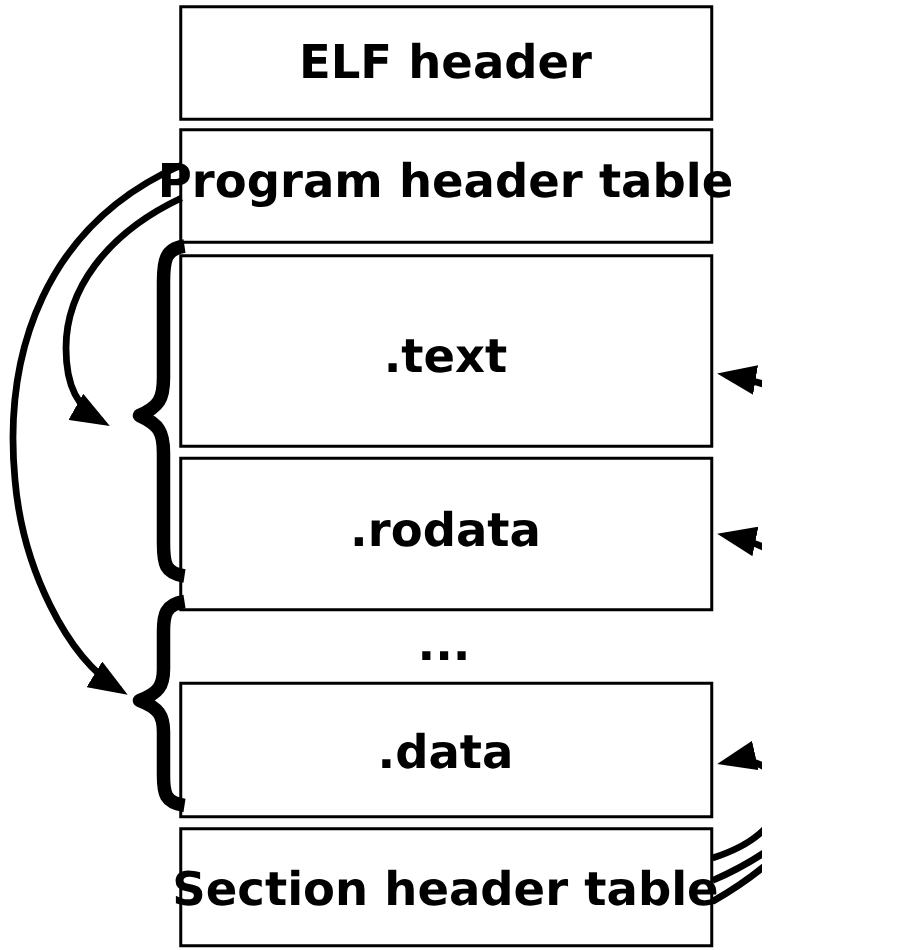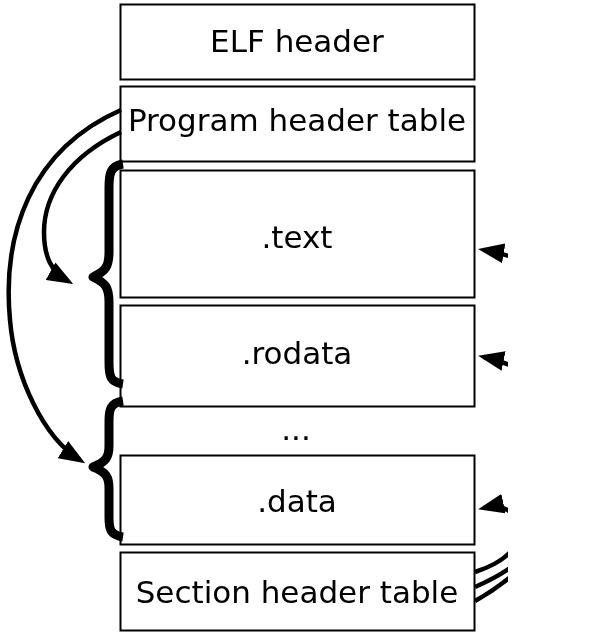--- a/index.html
+++ b/index.html
@@ -6,20 +6,21 @@
     margin: 0;
     padding: 0;
     background: #ffffff;
   }
   .canvas {
     position: relative;
     width: 508px;
     height: 633px;
     background: #ffffff;
     overflow: hidden;
+    font-weight: bold;
   }
   svg { display: block; }
   .box rect {
     fill: #ffffff;
     stroke: #000000;
     stroke-width: 2;
   }
   text {
     font-family: "DejaVu Sans", "Liberation Sans", sans-serif;
     font-size: 31px;

